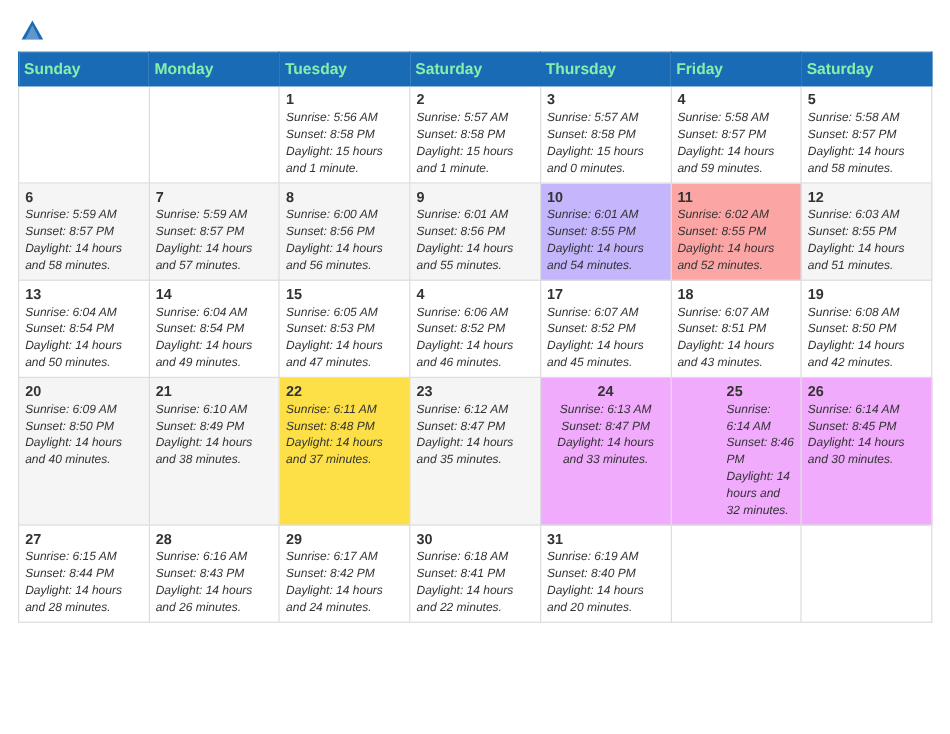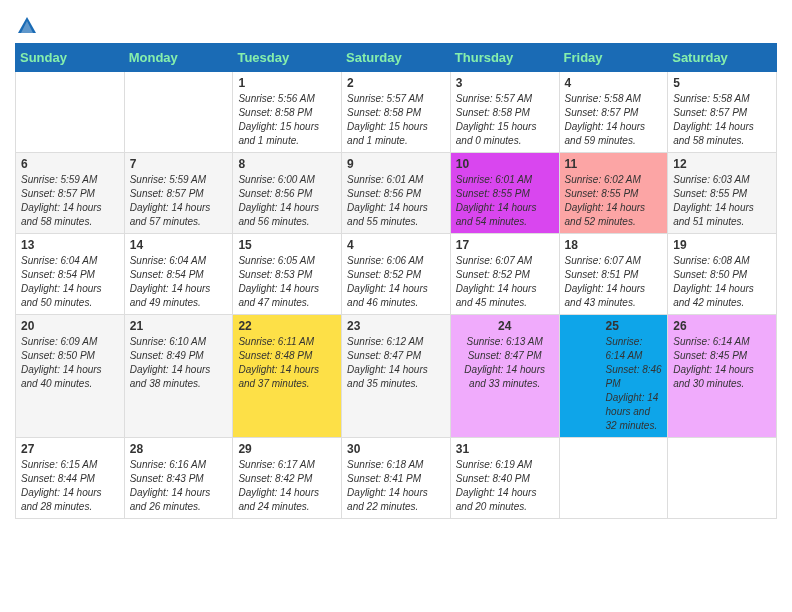--- a/index.html
+++ b/index.html
@@ -154,21 +154,21 @@
           <div class="day-info">Sunrise: 5:59 AM<br>Sunset: 8:57 PM<br>Daylight: 14 hours and 57 minutes.</div>
         </td>
         <td style="background-color: rgb(245, 245, 245);">
           <span class="day-number">8</span>
           <div class="day-info">Sunrise: 6:00 AM<br>Sunset: 8:56 PM<br>Daylight: 14 hours and 56 minutes.</div>
         </td>
         <td style="background-color: rgb(245, 245, 245);">
           <span class="day-number">9</span>
           <div class="day-info">Sunrise: 6:01 AM<br>Sunset: 8:56 PM<br>Daylight: 14 hours and 55 minutes.</div>
         </td>
-        <td style="background-color: #d946ef;">
+        <td style="background-color: #c4b5fd;">
           <span class="day-number">10</span>
           <div class="day-info">Sunrise: 6:01 AM<br>Sunset: 8:55 PM<br>Daylight: 14 hours and 54 minutes.</div>
         </td>
         <td style="background-color: #fca5a5;">
           <span class="day-number">11</span>
           <div class="day-info">Sunrise: 6:02 AM<br>Sunset: 8:55 PM<br>Daylight: 14 hours and 52 minutes.</div>
         </td>
         <td style="background-color: rgb(245, 245, 245);">
           <span class="day-number">12</span>
           <div class="day-info">Sunrise: 6:03 AM<br>Sunset: 8:55 PM<br>Daylight: 14 hours and 51 minutes.</div>
@@ -218,21 +218,21 @@
           <div class="day-info">Sunrise: 6:11 AM<br>Sunset: 8:48 PM<br>Daylight: 14 hours and 37 minutes.</div>
         </td>
         <td style="background-color: rgb(245, 245, 245);">
           <span class="day-number">23</span>
           <div class="day-info">Sunrise: 6:12 AM<br>Sunset: 8:47 PM<br>Daylight: 14 hours and 35 minutes.</div>
         </td>
         <td style="background-color: #f0abfc; text-align: center;">
           <span class="day-number">24</span>
           <div class="day-info">Sunrise: 6:13 AM<br>Sunset: 8:47 PM<br>Daylight: 14 hours and 33 minutes.</div>
         </td>
-        <td style="background-color: #0ea5e9; padding-left: 46px;">
+        <td style="background-color: #f0abfc; padding-left: 46px;">
           <span class="day-number">25</span>
           <div class="day-info">Sunrise: 6:14 AM<br>Sunset: 8:46 PM<br>Daylight: 14 hours and 32 minutes.</div>
         </td>
         <td style="background-color: #f0abfc;">
           <span class="day-number">26</span>
           <div class="day-info">Sunrise: 6:14 AM<br>Sunset: 8:45 PM<br>Daylight: 14 hours and 30 minutes.</div>
         </td>
       </tr>
       <tr>
         <td>

